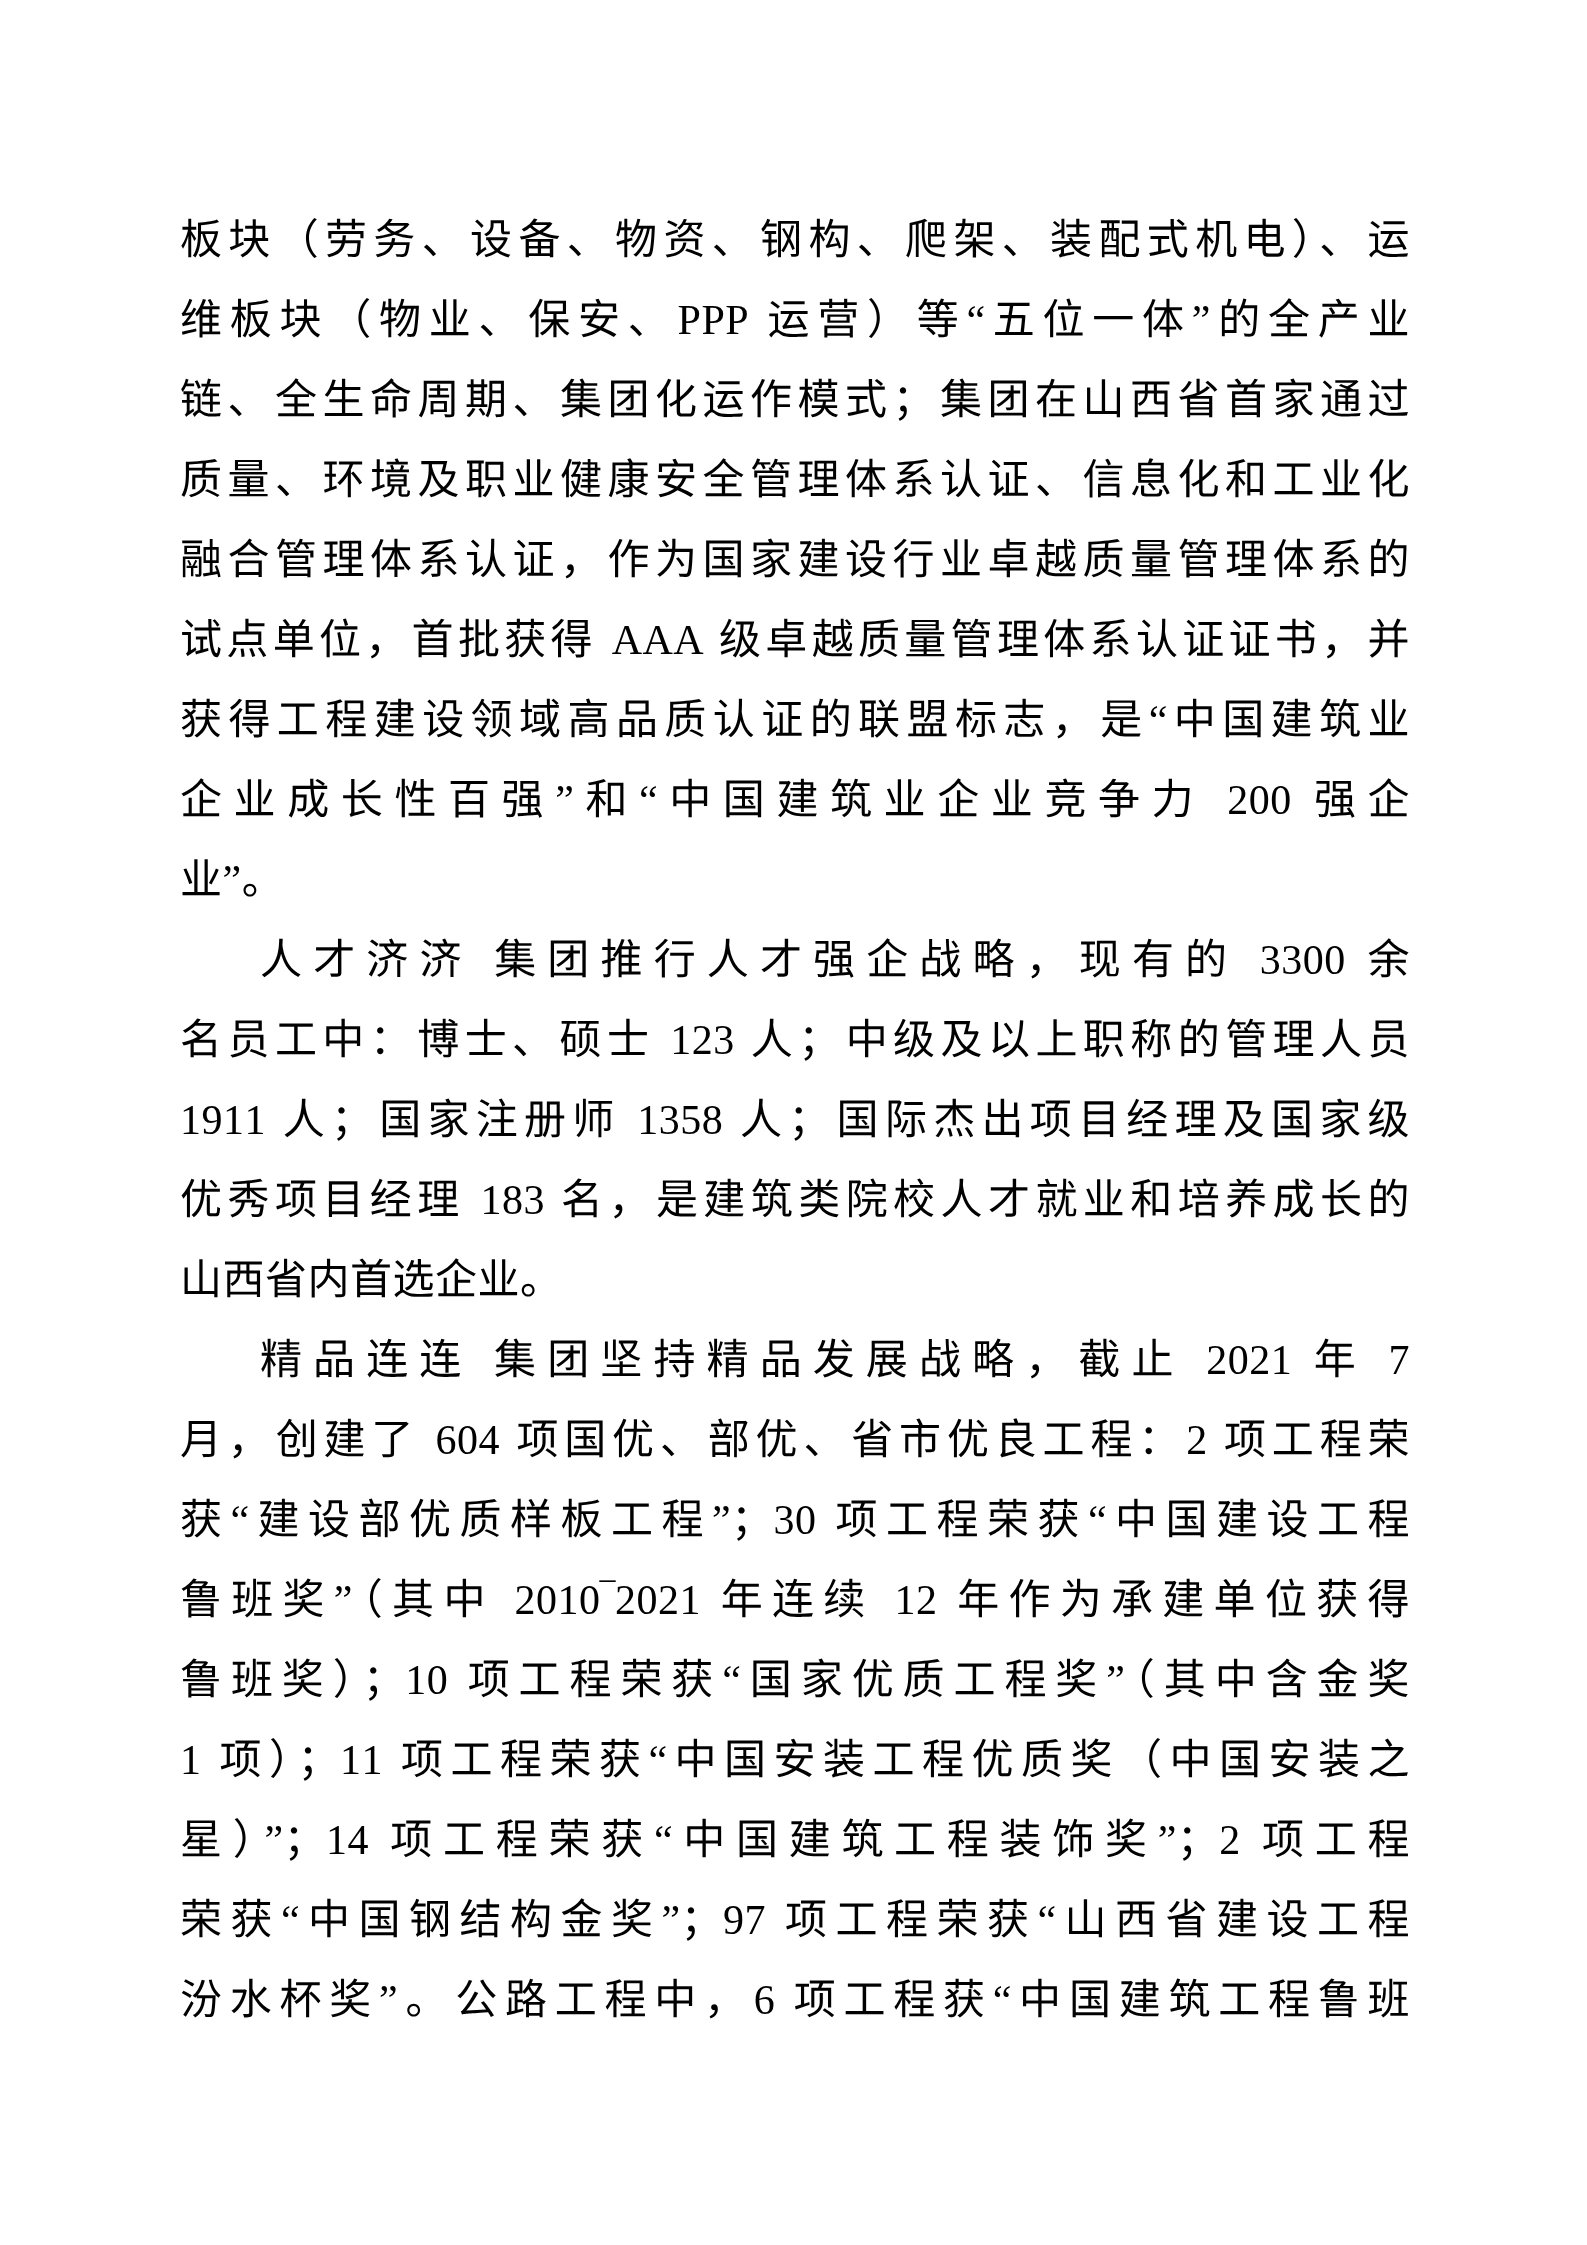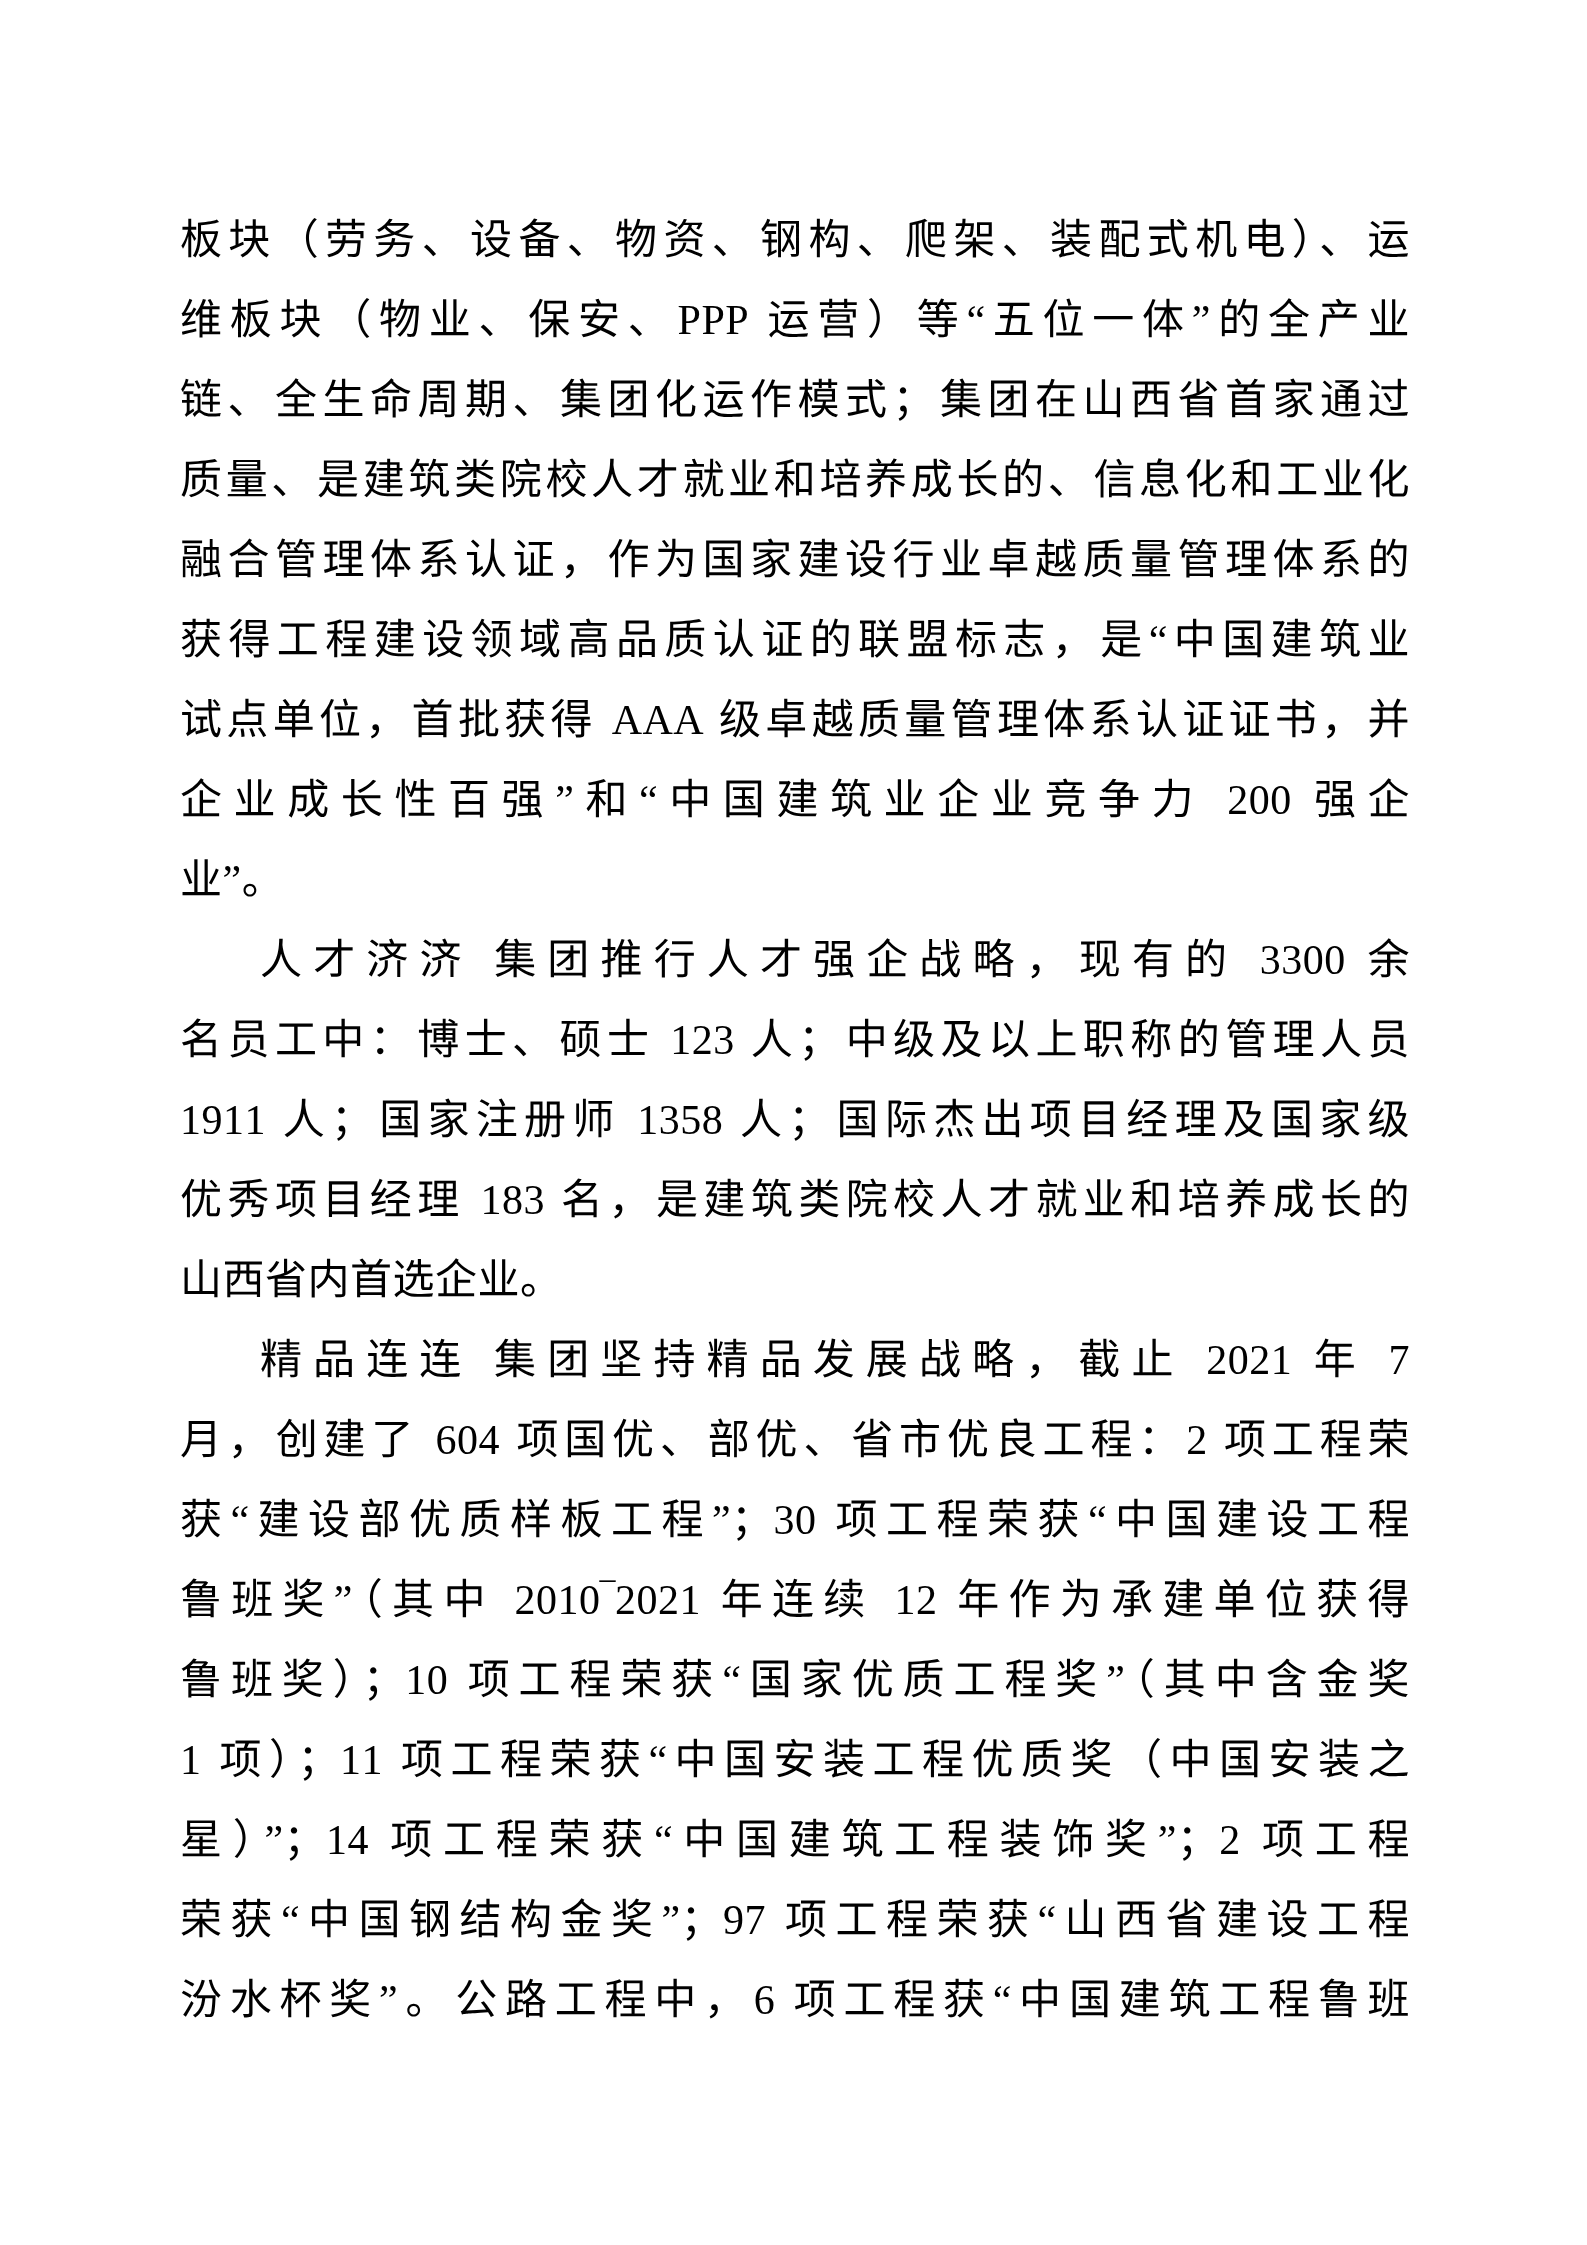--- a/index.html
+++ b/index.html
@@ -46,24 +46,24 @@
   }
 </style>
 </head>
 <body>
 
 <div class="doc-page">
   <div class="doc-body" id="doc-body">
       <div class="line">板块（劳务、设备、物资、钢构、爬架、装配式机电）、运</div>
       <div class="line">维板块（物业、保安、PPP 运营）等“五位一体”的全产业</div>
       <div class="line">链、全生命周期、集团化运作模式；集团在山西省首家通过</div>
-      <div class="line">质量、是建筑类院校人才就业和培养成长的、信息化和工业化</div>
+      <div class="line">质量、环境及职业健康安全管理体系认证、信息化和工业化</div>
       <div class="line">融合管理体系认证，作为国家建设行业卓越质量管理体系的</div>
+      <div class="line">试点单位，首批获得 AAA 级卓越质量管理体系认证证书，并</div>
       <div class="line">获得工程建设领域高品质认证的联盟标志，是“中国建筑业</div>
-      <div class="line">试点单位，首批获得 AAA 级卓越质量管理体系认证证书，并</div>
       <div class="line">企业成长性百强”和“中国建筑业企业竞争力 200 强企</div>
       <div class="line para-end">业”。</div>
       <div class="line indent">人才济济 集团推行人才强企战略，现有的 3300 余</div>
       <div class="line">名员工中：博士、硕士 123 人；中级及以上职称的管理人员</div>
       <div class="line">1911 人；国家注册师 1358 人；国际杰出项目经理及国家级</div>
       <div class="line">优秀项目经理 183 名，是建筑类院校人才就业和培养成长的</div>
       <div class="line para-end">山西省内首选企业。</div>
       <div class="line indent">精品连连 集团坚持精品发展战略，截止 2021 年 7</div>
       <div class="line">月，创建了 604 项国优、部优、省市优良工程：2 项工程荣</div>
       <div class="line">获“建设部优质样板工程”；30 项工程荣获“中国建设工程</div>

